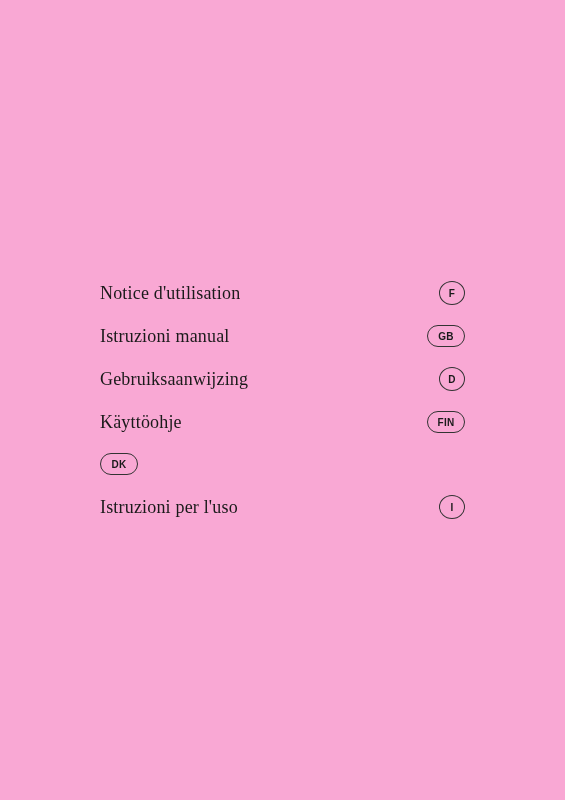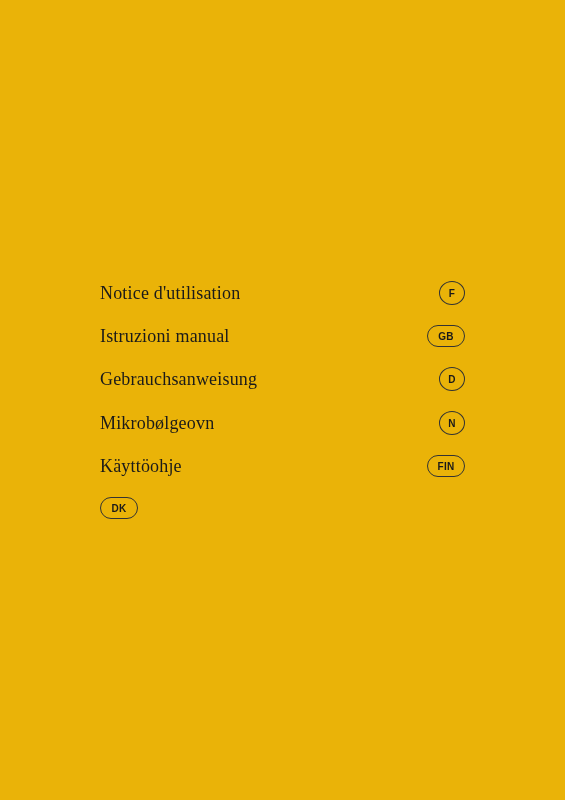--- a/index.html
+++ b/index.html
@@ -14,21 +14,21 @@
       background: #ffffff;
       font-family: 'Georgia', serif;
       display: flex;
       align-items: center;
       justify-content: center;
     }
 
     .page-container {
       width: 565px;
       height: 800px;
-      background: #eab308;
+      background: #f9a8d4;
       display: flex;
       flex-direction: column;
       justify-content: center;
       padding: 8px 100px;
     }
 
     .menu-list {
       display: flex;
       flex-direction: column;
       gap: 0px;
@@ -86,28 +86,28 @@
   <div class="menu-list">
   <div class="menu-item">
         <span class="menu-item-label">Notice d'utilisation</span>
         <span class="menu-item-badge single">F</span>
       </div>
       <div class="menu-item">
         <span class="menu-item-label">Istruzioni manual</span>
         <span class="menu-item-badge wide">GB</span>
       </div>
       <div class="menu-item">
-        <span class="menu-item-label">Gebrauchsanweisung</span>
+        <span class="menu-item-label">Gebruiksaanwijzing</span>
         <span class="menu-item-badge single">D</span>
-      </div>
-      <div class="menu-item">
-        <span class="menu-item-label">Mikrobølgeovn</span>
-        <span class="menu-item-badge single">N</span>
       </div>
       <div class="menu-item">
         <span class="menu-item-label">Käyttöohje</span>
         <span class="menu-item-badge wide">FIN</span>
       </div>
       <div class="menu-item">
         <span class="menu-item-badge wide">DK</span>
       </div>
+      <div class="menu-item">
+        <span class="menu-item-label">Istruzioni per l'uso</span>
+        <span class="menu-item-badge single">I</span>
+      </div>
     </div>
 </div>
 
 </body></html>

